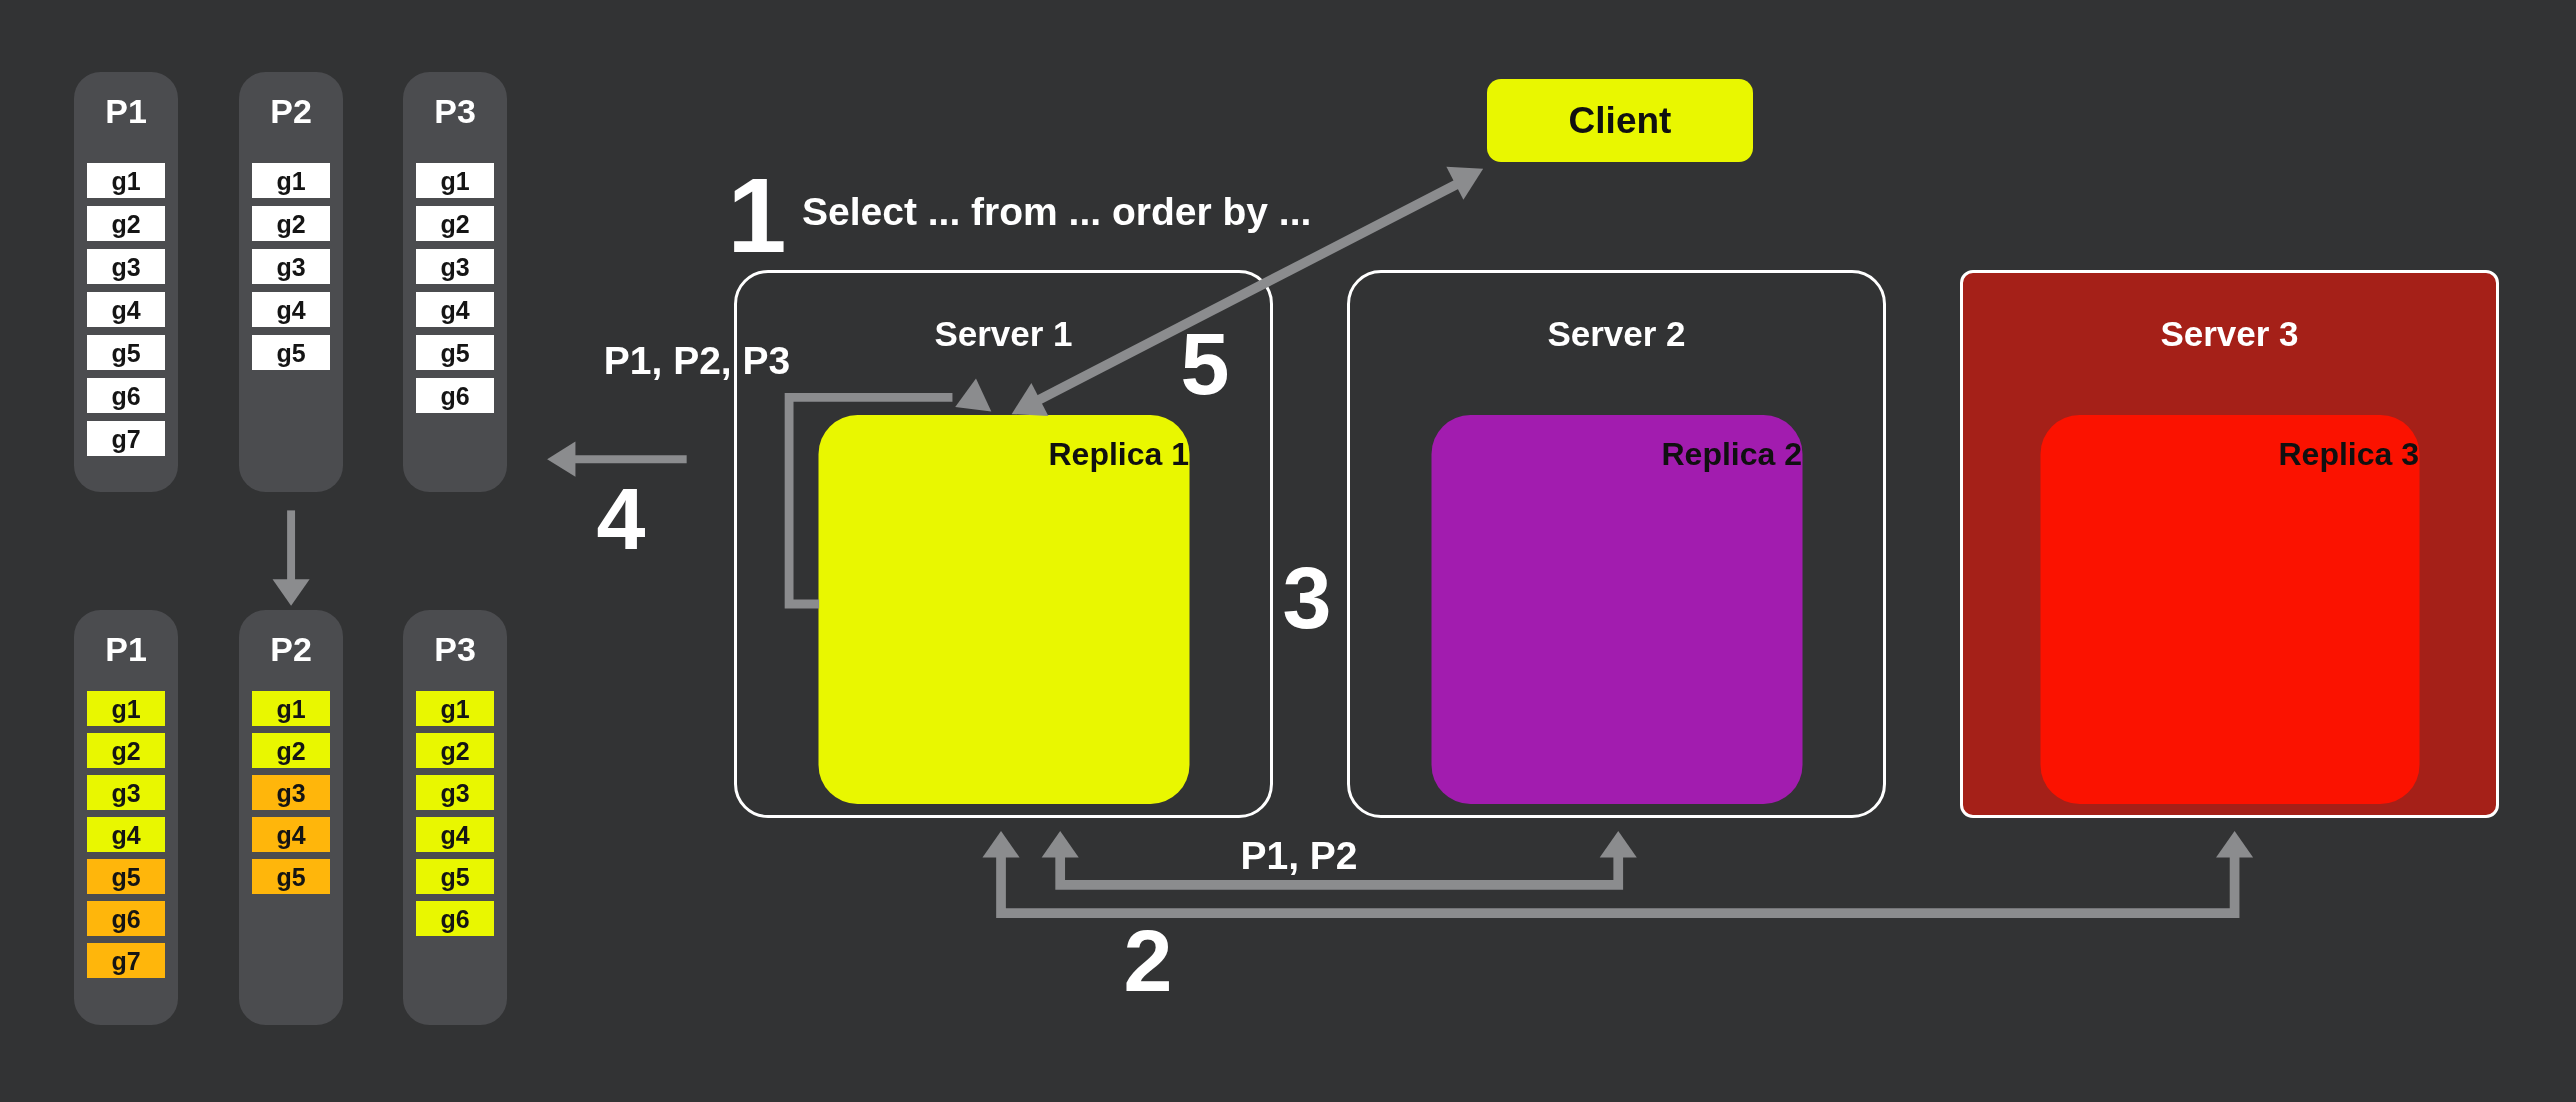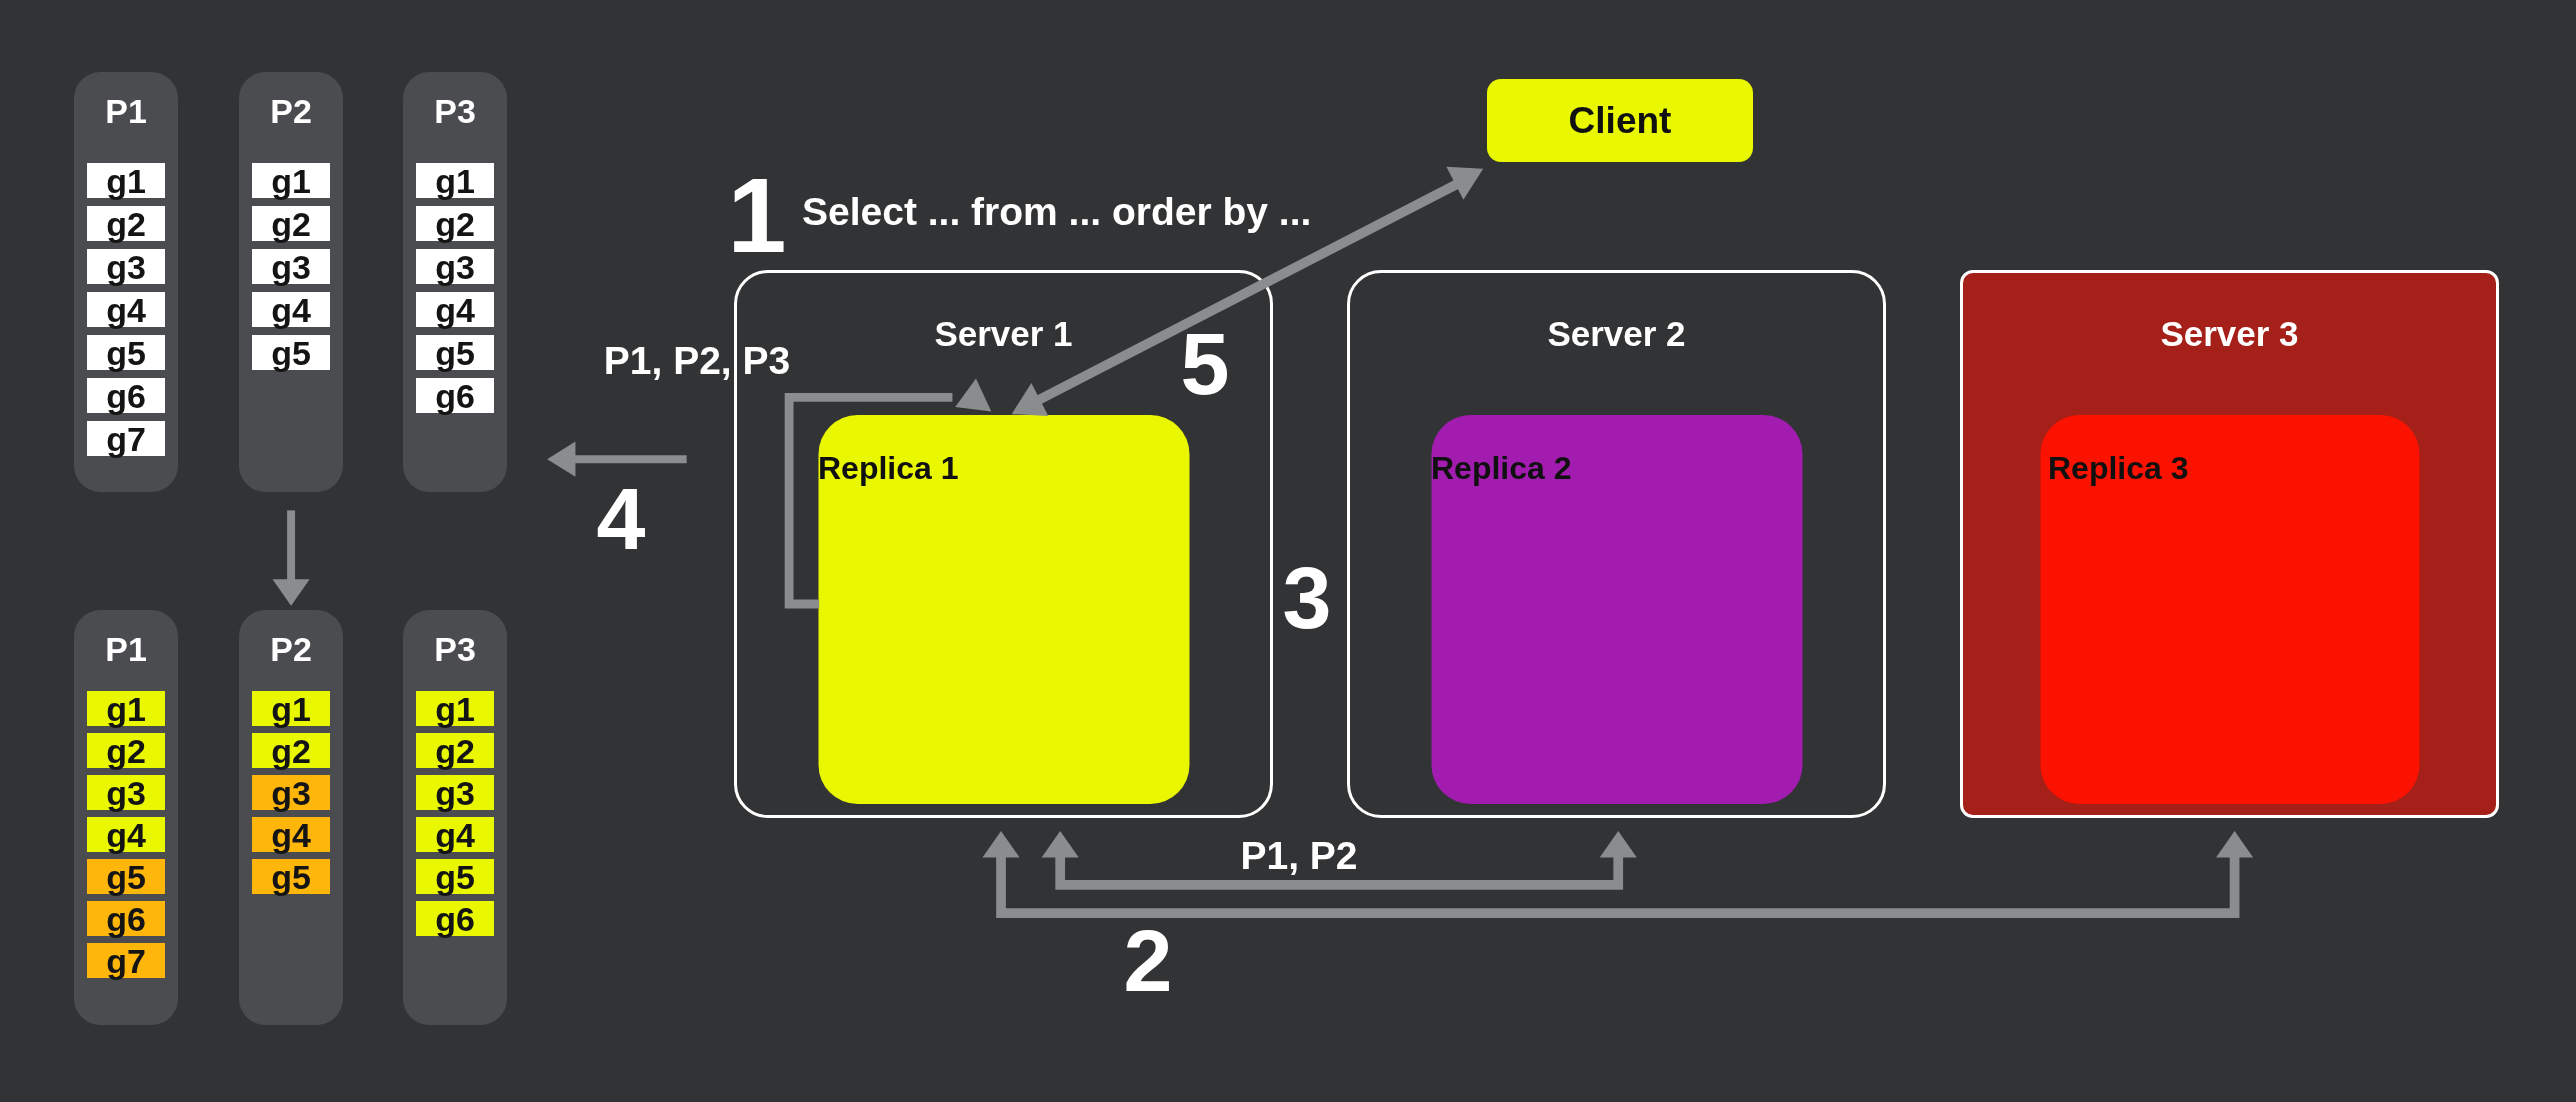--- a/index.html
+++ b/index.html
@@ -14,34 +14,34 @@
   .pcol{
     position:absolute;width:104px;border-radius:26.5px;
     background:#4b4c4f;display:flex;flex-direction:column;align-items:center;
   }
   .ptitle{margin-top:16px;font-size:34px;font-weight:bold;color:#ffffff;line-height:46px;}
   .cells{display:flex;flex-direction:column;align-items:center;}
   .pcol-top .cells{margin-top:29px;gap:8px;}
   .pcol-bottom .cells{margin-top:19.4px;gap:7px;}
   .cell{
     width:78px;height:35px;background:#ffffff;color:#141414;
-    font-size:34px;font-weight:bold;text-align:center;line-height:36px;
+    font-size:25px;font-weight:bold;text-align:center;line-height:36px;
   }
 
   
   .server{
     position:absolute;top:270px;width:539px;height:548px;
     border:3.5px solid #ffffff;border-radius:34px;box-sizing:border-box;
   }
   .sname{margin-top:41px;text-align:center;font-size:35px;font-weight:bold;color:#ffffff;}
   .replica{
     position:absolute;left:50%;transform:translateX(-50%);top:142px;
     width:371px;height:389px;border-radius:39px;
   }
-  .rname{margin-top:35px;text-align:left;font-size:32px;font-weight:bold;color:#101010;}
+  .rname{margin-top:21px;text-align:right;font-size:32px;font-weight:bold;color:#101010;}
 
   
   .client{
     position:absolute;left:1487px;top:79px;width:266px;height:83px;border-radius:14px;
     display:flex;align-items:center;justify-content:center;
     font-size:37px;font-weight:bold;color:#101010;
   }
 
   
   .biglabel{

